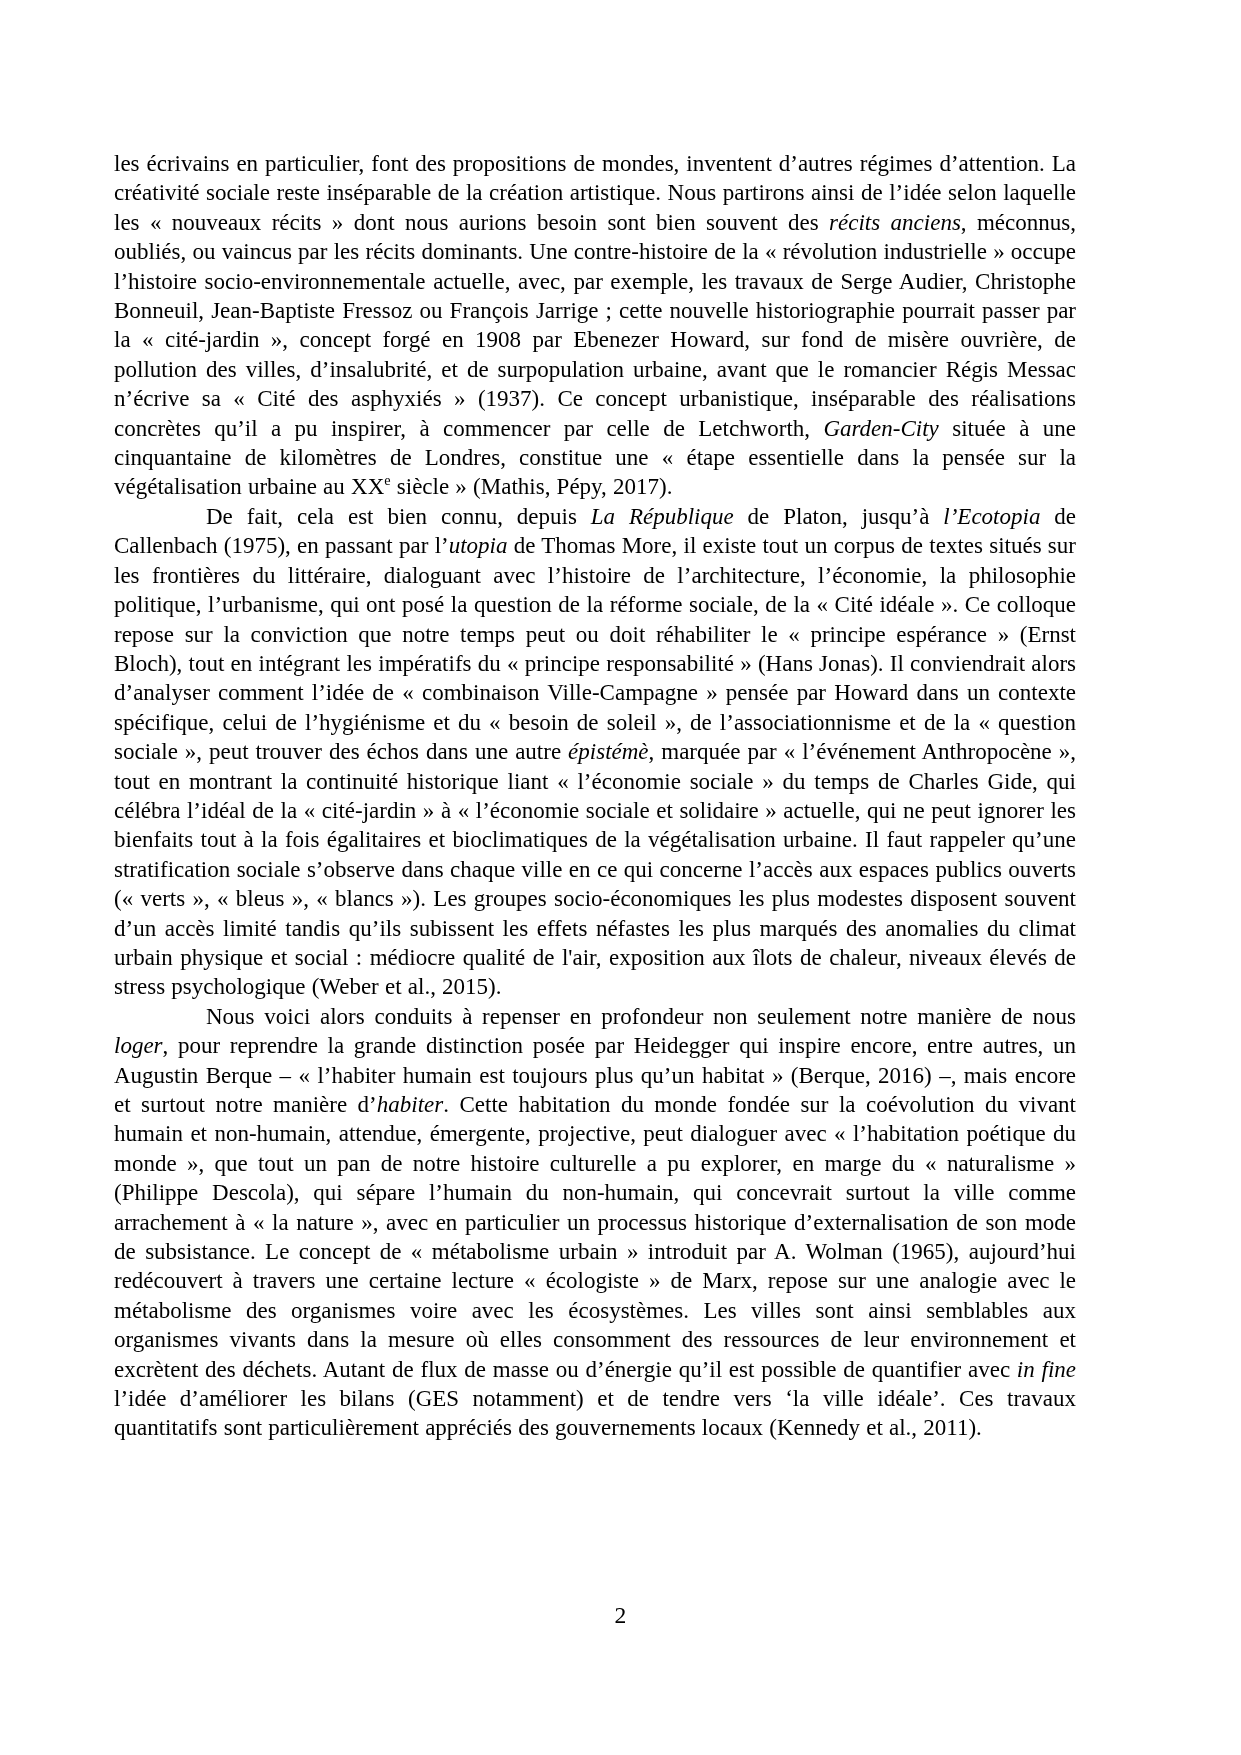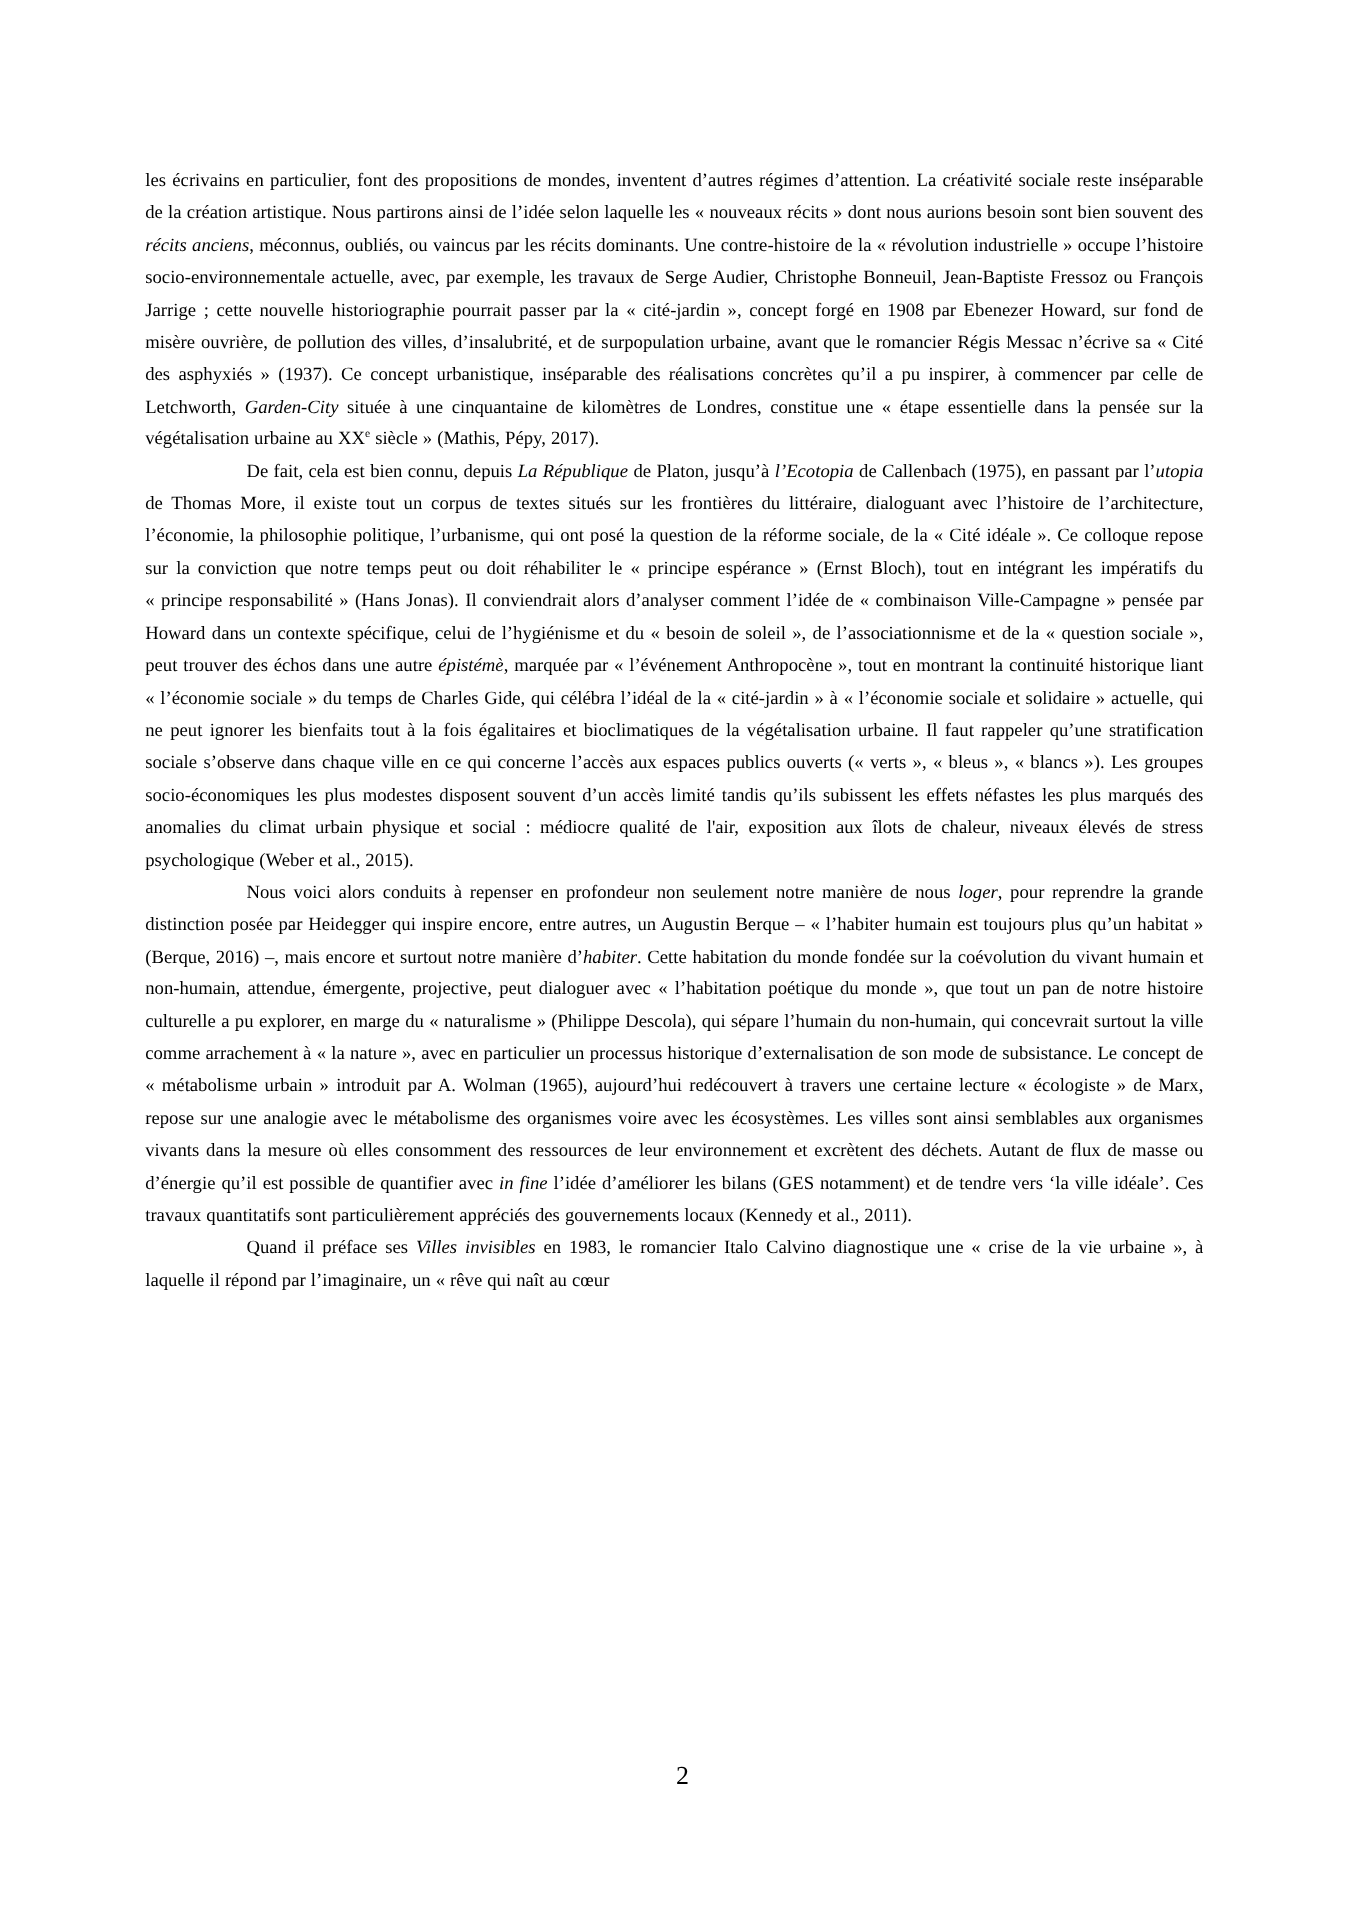--- a/index.html
+++ b/index.html
@@ -12,24 +12,24 @@
     font-family: "Liberation Serif", serif;
     color: #000000;
   }
   .page {
     position: absolute;
     inset: 0;
     background: #ffffff;
   }
   .textblock {
     position: absolute;
-    left: 132px;
+    left: 114px;
     top: 149px;
     width: 962px;
-    font-size: 17px;
+    font-size: 23px;
     line-height: 29.4px;
     text-align: justify;
     text-justify: inter-word;
     hyphens: none;
     -webkit-hyphens: none;
     word-spacing: 0.02em;
   }
   .para {
     margin: 0;
     padding: 0;
@@ -51,16 +51,15 @@
   }
 </style>
 </head>
 <body>
 
 <div class="page">
   <div class="textblock">
     <p class="para"><span>les écrivains en particulier, font des propositions de mondes, inventent d’autres régimes d’attention. La créativité sociale reste inséparable de la création artistique. Nous partirons ainsi de l’idée selon laquelle les «&nbsp;nouveaux récits&nbsp;» dont nous aurions besoin sont bien souvent des </span><span style="font-style: italic;">récits anciens</span><span>, méconnus, oubliés, ou vaincus par les récits dominants. Une contre-histoire de la «&nbsp;révolution industrielle&nbsp;» occupe l’histoire socio-environnementale actuelle, avec, par exemple, les travaux de Serge Audier, Christophe Bonneuil, Jean-Baptiste Fressoz ou François Jarrige&nbsp;; cette nouvelle historiographie pourrait passer par la «&nbsp;cité-jardin&nbsp;», concept forgé en 1908 par Ebenezer Howard, sur fond de misère ouvrière, de pollution des villes, d’insalubrité, et de surpopulation urbaine, avant que le romancier Régis Messac n’écrive sa «&nbsp;Cité des asphyxiés&nbsp;» (1937). Ce concept urbanistique, inséparable des réalisations concrètes qu’il a pu inspirer, à commencer par celle de Letchworth, </span><span style="font-style: italic;">Garden-City</span><span> située à une cinquantaine de kilomètres de Londres, constitue une «&nbsp;étape essentielle dans la pensée sur la végétalisation urbaine au XX</span><sup>e</sup><span> siècle&nbsp;» (Mathis, Pépy, 2017).</span></p>
     <p class="para indent"><span>De fait, cela est bien connu, depuis </span><span style="font-style: italic;">La République</span><span> de Platon, jusqu’à </span><span style="font-style: italic;">l’Ecotopia</span><span> de Callenbach (1975), en passant par l’</span><span style="font-style: italic;">utopia</span><span> de Thomas More, il existe tout un corpus de textes situés sur les frontières du littéraire, dialoguant avec l’histoire de l’architecture, l’économie, la philosophie politique, l’urbanisme, qui ont posé la question de la réforme sociale, de la «&nbsp;Cité idéale&nbsp;». Ce colloque repose sur la conviction que notre temps peut ou doit réhabiliter le «&nbsp;principe espérance&nbsp;» (Ernst Bloch), tout en intégrant les impératifs du «&nbsp;principe responsabilité&nbsp;» (Hans Jonas). Il conviendrait alors d’analyser comment l’idée de «&nbsp;combinaison Ville-Campagne&nbsp;» pensée par Howard dans un contexte spécifique, celui de l’hygiénisme et du «&nbsp;besoin de soleil&nbsp;», de l’associationnisme et de la «&nbsp;question sociale&nbsp;», peut trouver des échos dans une autre </span><span style="font-style: italic;">épistémè</span><span>, marquée par «&nbsp;l’événement Anthropocène&nbsp;», tout en montrant la continuité historique liant «&nbsp;l’économie sociale&nbsp;» du temps de Charles Gide, qui célébra l’idéal de la «&nbsp;cité-jardin&nbsp;» à «&nbsp;l’économie sociale et solidaire&nbsp;» actuelle, qui ne peut ignorer les bienfaits tout à la fois égalitaires et bioclimatiques de la végétalisation urbaine. Il faut rappeler qu’une stratification sociale s’observe dans chaque ville en ce qui concerne l’accès aux espaces publics ouverts («&nbsp;verts&nbsp;», «&nbsp;bleus&nbsp;», «&nbsp;blancs&nbsp;»). Les groupes socio-économiques les plus modestes disposent souvent d’un accès limité tandis qu’ils subissent les effets néfastes les plus marqués des anomalies du climat urbain physique et social&nbsp;: médiocre qualité de l'air, exposition aux îlots de chaleur, niveaux élevés de stress psychologique (Weber et al., 2015).</span></p>
     <p class="para indent"><span>Nous voici alors conduits à repenser en profondeur non seulement notre manière de nous </span><span style="font-style: italic;">loger</span><span>, pour reprendre la grande distinction posée par Heidegger qui inspire encore, entre autres, un Augustin Berque – «&nbsp;l’habiter humain est toujours plus qu’un habitat&nbsp;» (Berque, 2016) –, mais encore et surtout notre manière d’</span><span style="font-style: italic;">habiter</span><span>. Cette habitation du monde fondée sur la coévolution du vivant humain et non-humain, attendue, émergente, projective, peut dialoguer avec «&nbsp;l’habitation poétique du monde&nbsp;», que tout un pan de notre histoire culturelle a pu explorer, en marge du «&nbsp;naturalisme&nbsp;» (Philippe Descola), qui sépare l’humain du non-humain, qui concevrait surtout la ville comme arrachement à «&nbsp;la nature&nbsp;», avec en particulier un processus historique d’externalisation de son mode de subsistance. Le concept de «&nbsp;métabolisme urbain&nbsp;» introduit par A. Wolman (1965), aujourd’hui redécouvert à travers une certaine lecture «&nbsp;écologiste&nbsp;» de Marx, repose sur une analogie avec le métabolisme des organismes voire avec les écosystèmes. Les villes sont ainsi semblables aux organismes vivants dans la mesure où elles consomment des ressources de leur environnement et excrètent des déchets. Autant de flux de masse ou d’énergie qu’il est possible de quantifier avec </span><span style="font-style: italic;">in fine</span><span> l’idée d’améliorer les bilans (GES notamment) et de tendre vers ‘la ville idéale’. Ces travaux quantitatifs sont particulièrement appréciés des gouvernements locaux (Kennedy et al., 2011).</span></p>
-    <p class="para indent"><span>Quand il préface ses </span><span style="font-style: italic;">Villes invisibles</span><span> en 1983, le romancier Italo Calvino diagnostique une «&nbsp;crise de la vie urbaine&nbsp;», à laquelle il répond par l’imaginaire, un «&nbsp;rêve qui naît au cœur</span></p>
   </div>
   <div class="pagenum">2</div>
 </div>
 
 </body></html>

